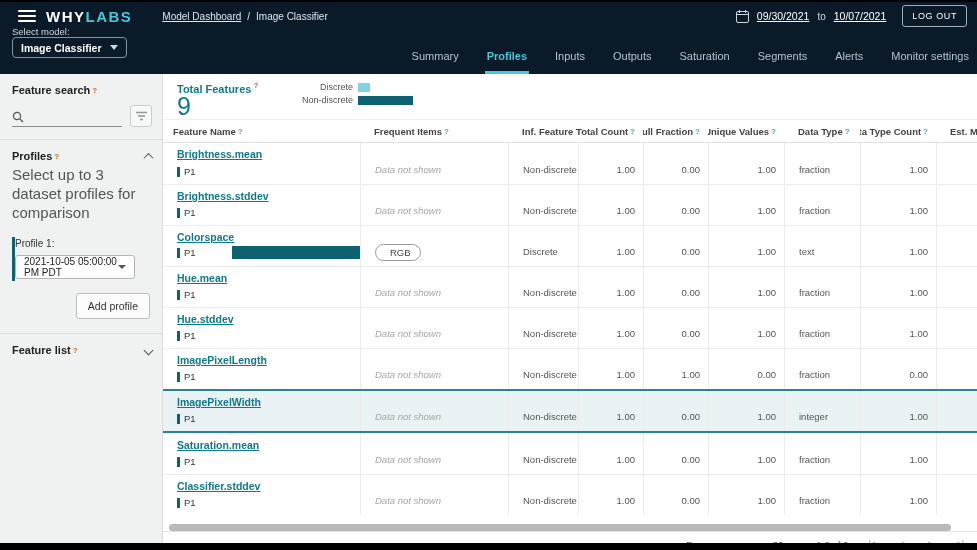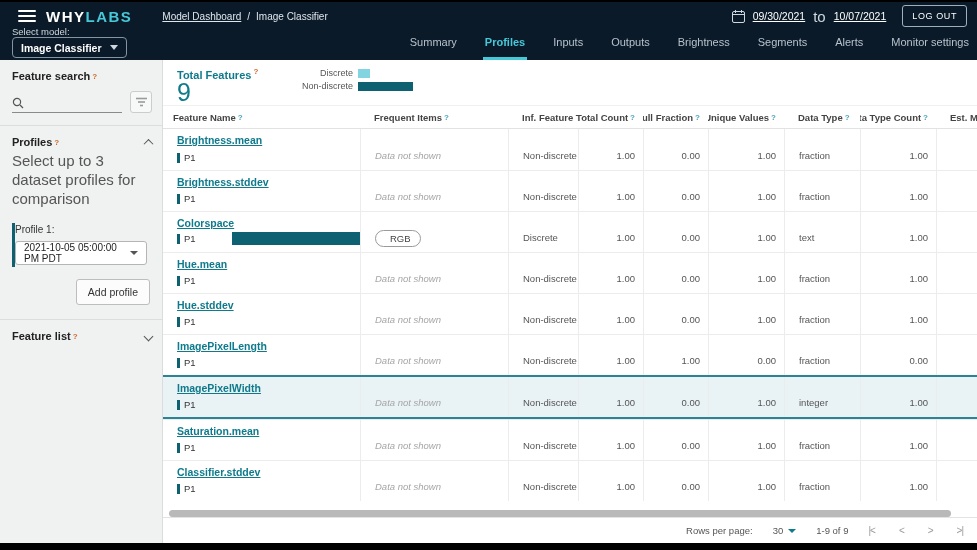--- a/index.html
+++ b/index.html
@@ -2,33 +2,33 @@
 <html style="--header_bg: #0b1a29; --accent_cyan: #46c8d8; --teal: #0e6171; --link_teal: #0e7a8c; --row_highlight_bg: #e9f2f5; --row_highlight_border: #2b8496; --help_orange: #cf6a2a; --help_blue: #4aa3c0; --sidebar_bg: #f0f1f1; --legend_discrete: #82d4e0;"><head>
 <meta charset="utf-8">
 <style>
   * { margin:0; padding:0; box-sizing:border-box; }
   html,body { background:#000; }
   body { font-family:"Liberation Sans", sans-serif; }
   .screen { position:relative; width:977px; height:550px; background:#000; overflow:hidden; }
 
   
   .top-strip { height:2px; background:#000; }
-  .header { height:58px; background:var(--header_bg,#0b1a29); position:relative; color:#e8eef3; }
+  .header { height:72px; background:var(--header_bg,#0b1a29); position:relative; color:#e8eef3; }
   .hrow1 { display:flex; align-items:center; height:26px; padding:2px 10px 0 10px; }
   .hamburger { width:18px; height:12px; display:flex; flex-direction:column; justify-content:space-between; cursor:pointer; margin:0 10px 0 8px; }
   .hamburger i { display:block; height:2px; background:#fff; border-radius:1px; }
   .logo { font-size:15px; font-weight:bold; letter-spacing:1.5px; margin-right:22px; }
   .logo .w1 { color:#fff; }
   .logo .w2 { color:var(--accent_cyan,#46c8d8); }
   .crumbs { font-size:10px; color:#dfe6ec; display:flex; gap:6px; align-items:flex-start;margin-left:8px; }
   .crumb-link { text-decoration:underline; cursor:pointer; }
   .hdr-right { margin-left:auto; display:flex; align-items:center; gap:8px; }
   .cal-icon svg { display:block; }
   .date-link { font-size:10.5px; color:#fff; text-decoration:underline; cursor:pointer; }
-  .to-label { font-size:15px; color:#cfd8df; }
+  .to-label { font-size:10px; color:#cfd8df; }
   .logout-btn { font-size:9px; letter-spacing:.6px; color:#fff; background:transparent; border:1px solid #9fb0bd; border-radius:3px; padding:5px 9px; margin-left:8px; cursor:pointer; font-family:inherit; }
 
   .select-model-label { position:absolute; left:12px; top:24px; font-size:9.5px; color:#cfd8df; }
   .model-dd { position:absolute; left:12px; top:35px; height:21px; min-width:104px; display:flex; align-items:center; gap:8px; padding:0 8px; border:1px solid #8494a1; border-radius:4px; font-size:10.5px; font-weight:bold; color:#fff; cursor:pointer; background:transparent; }
   .caret-down { width:0; height:0; border-left:4px solid transparent; border-right:4px solid transparent; border-top:5px solid currentColor; display:inline-block; }
   .model-dd .caret-down { margin-left:auto; color:#cfd8df; }
 
   .tabs { position:absolute; right:6px; bottom:0; display:flex; gap:24px; }
   .tab { font-size:11px; color:#b6c2cc; padding:6px 2px 9px 2px; cursor:pointer; border-bottom:3px solid transparent; }
   .tab.active { color:var(--accent_cyan,#46c8d8); font-weight:bold; border-bottom-color:var(--accent_cyan,#46c8d8); }
@@ -45,21 +45,21 @@
   .search-row { display:flex; align-items:flex-end; gap:8px; margin-top:9px; }
   .search-box { flex:1; display:flex; align-items:center; gap:5px; border-bottom:1px solid #8a8a8a; padding-bottom:3px; }
   .search-box input { border:none; outline:none; background:transparent; width:90px; font-size:11px; font-family:inherit; }
   .filter-btn { width:22px; height:22px; border:1px solid #cccccc; border-radius:3px; background:#f7f8f8; display:flex; align-items:center; justify-content:center; cursor:pointer; }
   .chev { width:7px; height:7px; border-right:1.6px solid #555; border-bottom:1.6px solid #555; display:inline-block; margin-left:auto; }
   .chev.up { transform:rotate(-135deg) translate(-1px,-1px); }
   .chev.down { transform:rotate(45deg); }
   .sb-sub { font-size:15px; color:#555; margin-top:4px; line-height:1.25; }
   .profile-box { margin-top:15px; border-left:3px solid var(--teal,#0e6171); padding:1px 0 2px 0; }
   .profile-label { font-size:10px; color:#333; }
-  .profile-dd { margin-top:6px; height:24px; background:#fff; border:1px solid #b5b5b5; border-radius:3px; display:flex; align-items:center; padding:0 8px; font-size:10px; color:#222; cursor:pointer; width:132px; }
+  .profile-dd { margin-top:6px; height:24px; background:#fff; border:1px solid #b5b5b5; border-radius:3px; display:flex; align-items:center; padding:0 8px; font-size:10px; color:#222; cursor:pointer; width:120px; }
   .profile-dd .caret-down { margin-left:auto; color:#555; border-top-width:4px; }
   .add-profile { display:block; margin:12px 2px 2px auto; padding:6px 11px; background:#fcfcfc; border:1px solid #bdbdbd; border-radius:3px; font-size:10.5px; color:#333; cursor:pointer; font-family:inherit; }
 
   
   .main { position:relative; flex:1; background:#fff; overflow:hidden; }
   .summary-strip { height:45px; position:relative; }
   .tf-label { position:absolute; left:14px; top:7px; font-size:11px; font-weight:bold; color:var(--link_teal,#0e7a8c); }
   .tf-value { position:absolute; left:14px; top:18px; font-size:25px; color:var(--link_teal,#0e7a8c); }
   .legend { position:absolute; left:128px; top:8px; font-size:9px; color:#555; }
   .legend-row { display:flex; align-items:center; gap:5px; margin-bottom:3px; }
@@ -145,21 +145,21 @@
     <div class="select-model-label">Select model:</div>
     <div class="model-dd">
       <span>Image Classifier</span>
       <span class="caret-down"></span>
     </div>
     <div class="tabs">
         <div class="tab">Summary</div>
         <div class="tab active">Profiles</div>
         <div class="tab">Inputs</div>
         <div class="tab">Outputs</div>
-        <div class="tab">Brightness</div>
+        <div class="tab">Saturation</div>
         <div class="tab">Segments</div>
         <div class="tab">Alerts</div>
         <div class="tab">Monitor settings</div>
       </div>
   </div>
 
   <div class="page-body">
 
     <div class="sidebar">
       <div class="sb-sec">

